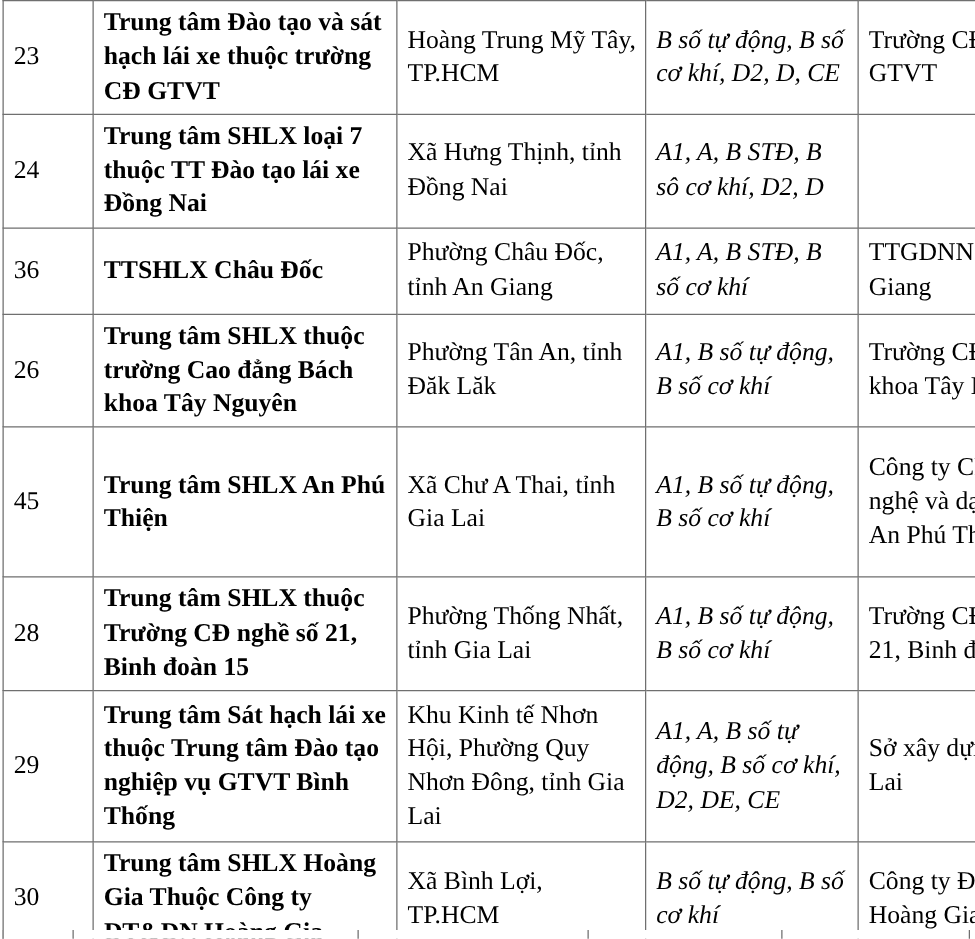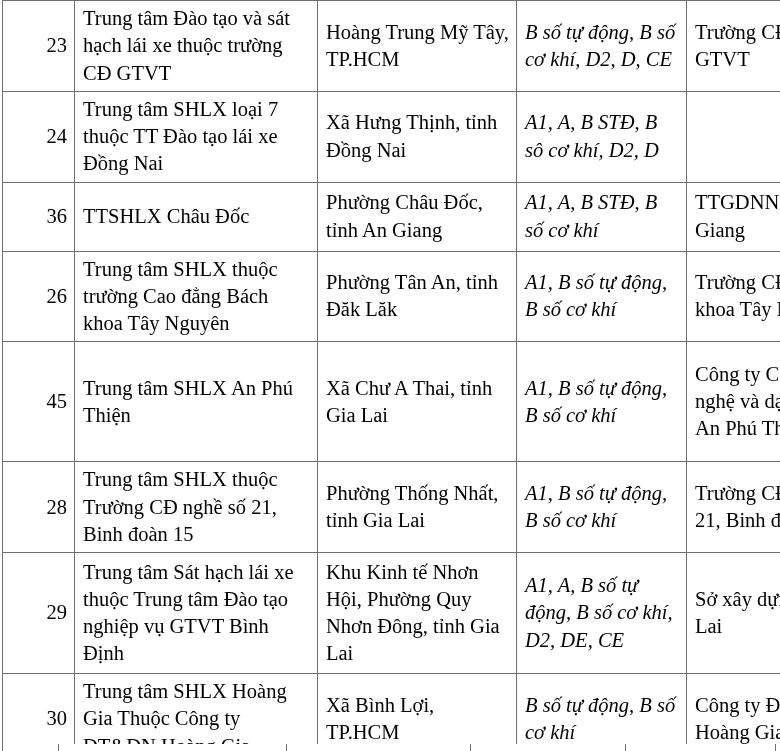--- a/index.html
+++ b/index.html
@@ -30,25 +30,25 @@
   table.doc-table td {
     border: 1.4px solid #6f6f6f;
     padding: 4px 7px 4px 8px;
     vertical-align: middle;
     word-wrap: break-word;
     overflow-wrap: break-word;
     hyphens: none;
   }
   td.c-idx {
     width: 56px;
-    text-align: right;
+    text-align: left;
     padding-left: 2px;
     padding-right: 2px;
   }
-  td.c-name  { width: 227px; }
+  td.c-name  { width: 227px; font-weight: bold; }
   td.c-addr  { width: 183px; }
   td.c-types { width: 154px; font-style: italic; }
   td.c-org   { width: 154px; }
 
   
   tr.r23 td { height: 78px; }
   tr.r24 td { height: 80px; }
   tr.r25 td { height: 60px; }
   tr.r26 td { height: 79px; }
   tr.r27 td { height: 111px; }
@@ -119,21 +119,21 @@
       </tr>
       <tr class="r28">
         <td class="c-idx">28</td>
         <td class="c-name">Trung tâm SHLX thuộc Trường CĐ nghề số 21, Binh đoàn 15</td>
         <td class="c-addr">Phường Thống Nhất, tỉnh Gia Lai</td>
         <td class="c-types">A1, B số tự động, B số cơ khí</td>
         <td class="c-org">Trường CĐN số 21, Binh đoàn 15</td>
       </tr>
       <tr class="r29">
         <td class="c-idx">29</td>
-        <td class="c-name">Trung tâm Sát hạch lái xe thuộc Trung tâm Đào tạo nghiệp vụ GTVT Bình Định</td>
+        <td class="c-name">Trung tâm Sát hạch lái xe thuộc Trung tâm Đào tạo nghiệp vụ GTVT Bình Thống</td>
         <td class="c-addr">Khu Kinh tế Nhơn Hội, Phường Quy Nhơn Đông, tỉnh Gia Lai</td>
         <td class="c-types">A1, A, B số tự động, B số cơ khí, D2, DE, CE</td>
         <td class="c-org">Sở xây dựng Gia Lai</td>
       </tr>
       <tr class="r30">
         <td class="c-idx">30</td>
         <td class="c-name">Trung tâm SHLX Hoàng Gia Thuộc Công ty ĐT&amp;DN Hoàng Gia</td>
         <td class="c-addr">Xã Bình Lợi, TP.HCM</td>
         <td class="c-types">B số tự động, B số cơ khí</td>
         <td class="c-org">Công ty ĐT&amp;DN Hoàng Gia</td>

